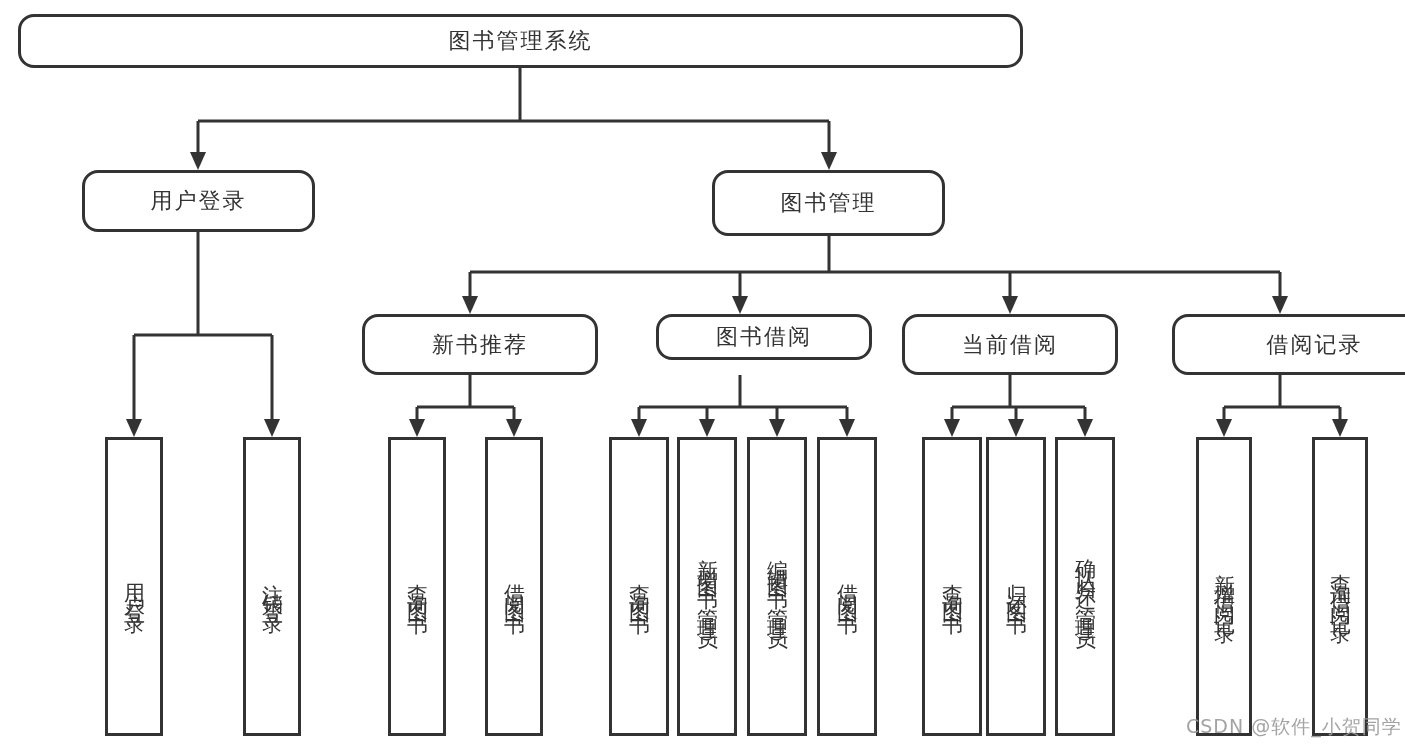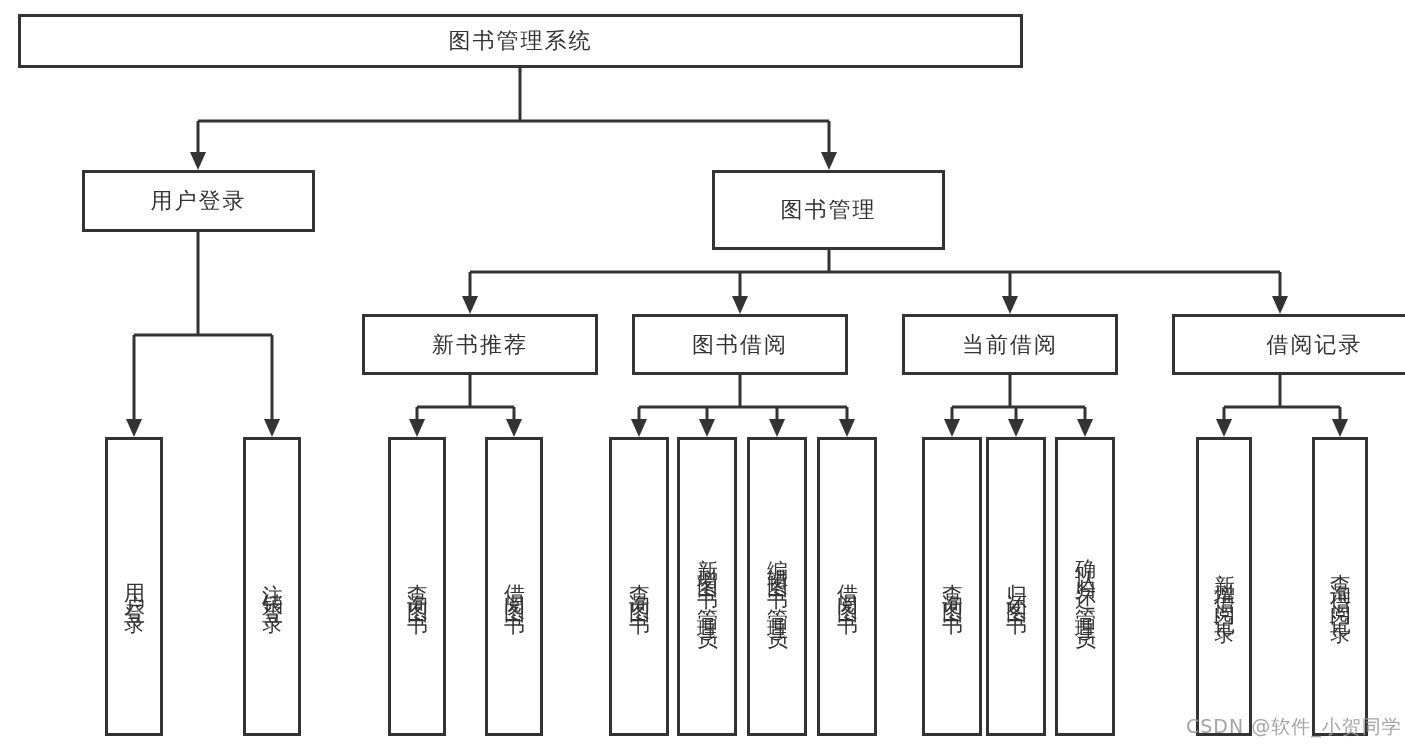--- a/index.html
+++ b/index.html
@@ -21,21 +21,21 @@
     position: absolute;
     box-sizing: border-box;
     background: #ffffff;
     border: 3px solid #333333;
     color: #333333;
     display: flex;
     align-items: center;
     justify-content: center;
     z-index: 1;
   }
-  .h-node { font-size: 22px; letter-spacing: 2px; }
+  .h-node { font-size: 22px; letter-spacing: 2px; border-radius: 16px; }
   .v-node .v-label {
     writing-mode: vertical-rl;
     text-orientation: mixed;
     font-size: 21px;
     letter-spacing: 10px;
     line-height: 1;
     white-space: nowrap;
   }
   .watermark {
     position: absolute;
@@ -85,28 +85,28 @@
     </g>
   </svg>
 
   <div class="node h-node" style="left:18px; top:14px; width:1005px; height:54px;">
     <span>图书管理系统</span>
   </div>
 
   <div class="node h-node" style="left:82px; top:170px; width:233px; height:62px;">
     <span>用户登录</span>
   </div>
-  <div class="node h-node" style="left:712px; top:170px; width:233px; height:80px;">
+  <div class="node h-node" style="left:712px; top:170px; width:233px; height:66px;">
     <span>图书管理</span>
   </div>
 
   <div class="node h-node" style="left:362px; top:314px; width:236px; height:61px;">
     <span>新书推荐</span>
   </div>
-  <div class="node h-node" style="left:632px; top:314px; width:216px; height:61px;">
+  <div class="node h-node" style="left:656px; top:314px; width:216px; height:46px;">
     <span>图书借阅</span>
   </div>
   <div class="node h-node" style="left:902px; top:314px; width:216px; height:61px;text-align:center;">
     <span>当前借阅</span>
   </div>
   <div class="node h-node" style="left:1172px; top:314px; width:249px; height:61px;padding-left:36px;">
     <span>借阅记录</span>
   </div>
 
   <div class="node v-node" style="left:105px; top:437px; width:58px; height:299px;">

